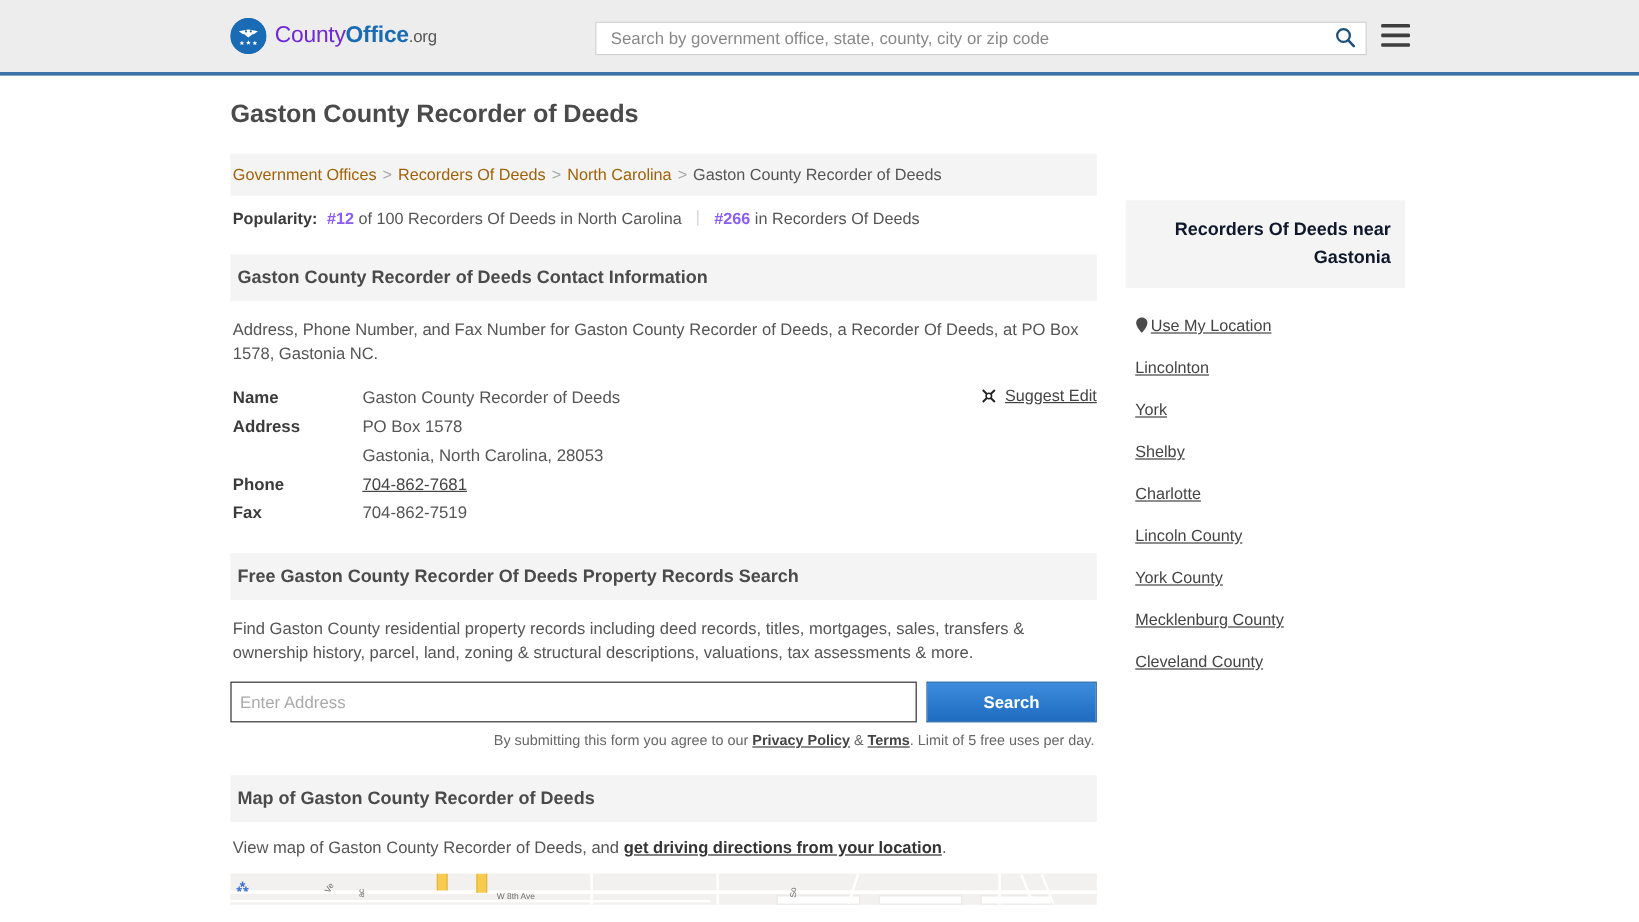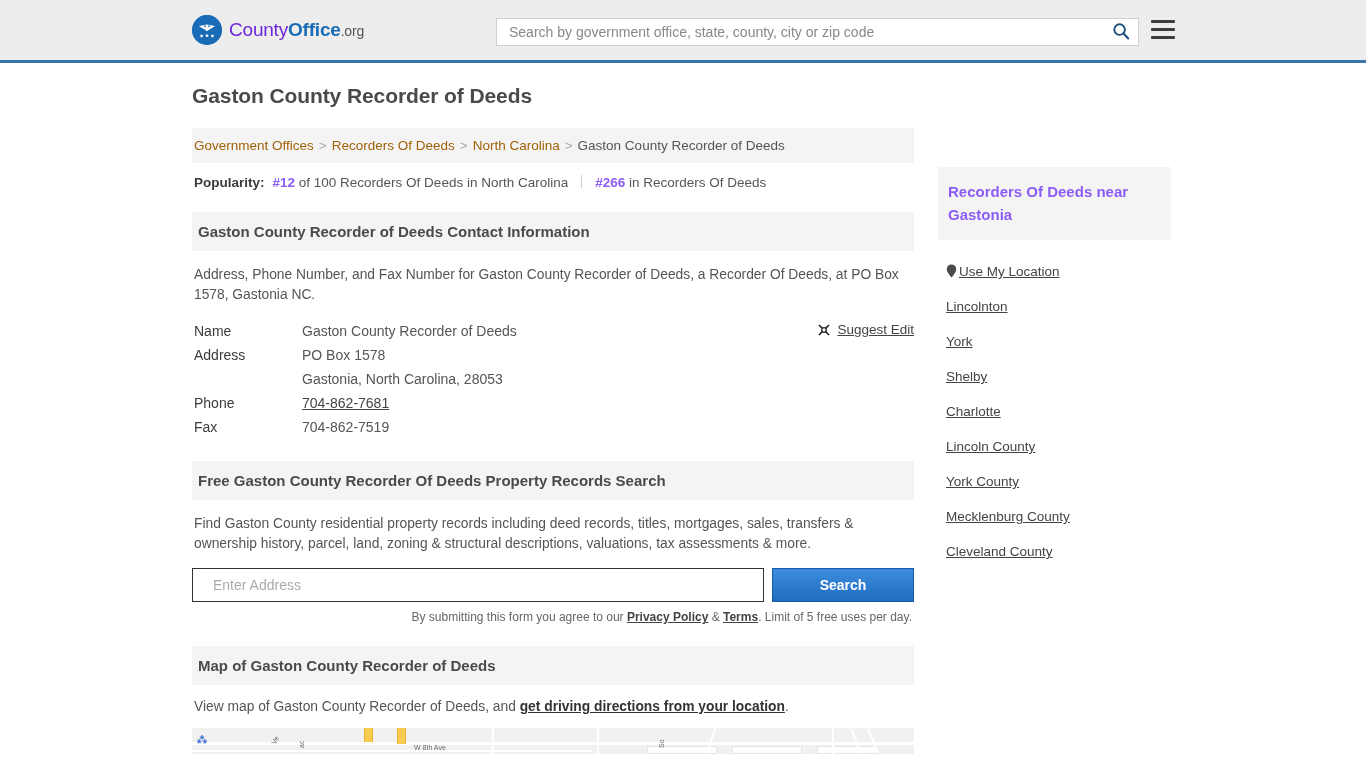--- a/index.html
+++ b/index.html
@@ -171,21 +171,21 @@
     margin-top: 14px;
     position: relative;
     width: 100%;
   }
   .contact-row {
     display: flex;
     padding: 4px 0;
   }
   .contact-row .k {
     width: 110px;
-    font-weight: 400;
+    font-weight: 700;
     font-size: 14px;
     color: #3b3b3b;
     padding-left: 2px;
   }
   .contact-row .v {
     font-size: 14px;
     color: #555;
   }
   .contact-row .v a {
     color: #444;
@@ -213,21 +213,21 @@
   
   .addr-form {
     display: flex;
     margin-top: 14px;
     gap: 8px;
   }
   .addr-input {
     flex: 1;
     height: 34px;
     border: 1px solid #333333;
-    padding: 0 20px;
+    padding: 0 7px;
     font-size: 14px;
     font-family: "Liberation Sans", sans-serif;
     color: #444;
     outline: none;
     background: #fff;
   }
   .addr-input::placeholder { color: #aaa; }
   .search-btn {
     width: 142px;
     height: 34px;
@@ -295,22 +295,23 @@
     font-size: 9px;
     font-weight: 700;
   }
 
   
   .sidebar-head {
     background: #f4f4f4;
     padding: 13px 12px 14px 10px;
     font-size: 15px;
     font-weight: 700;
-    color: #8b5cf6;
+    color: #0f172a;
     line-height: 23px;
+    text-align: right;
   }
   .sidebar-list { margin-top: 14px; }
   .sidebar-link {
     display: flex;
     align-items: flex-start;
     gap: 2px;
     padding: 10px 0 10px 8px;
     font-size: 13.5px;
   }
   .sidebar-link a {

